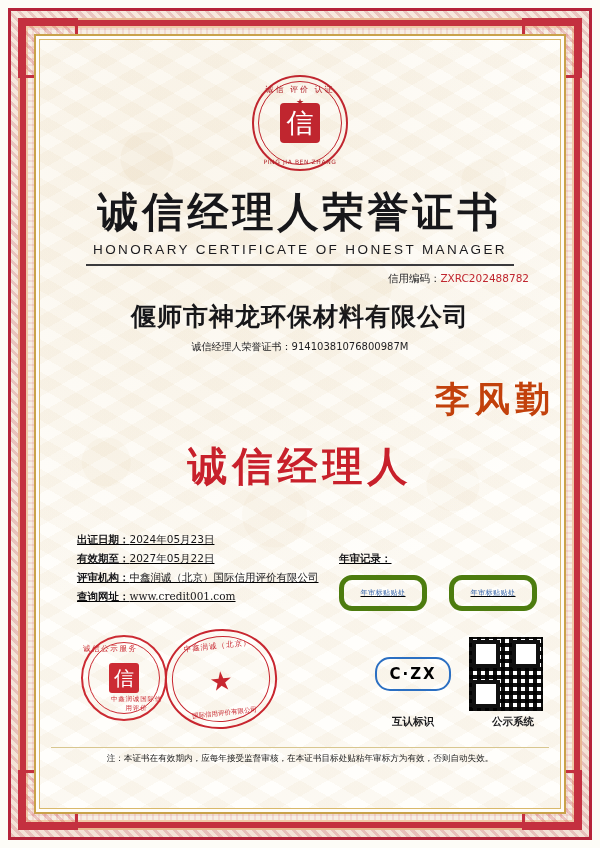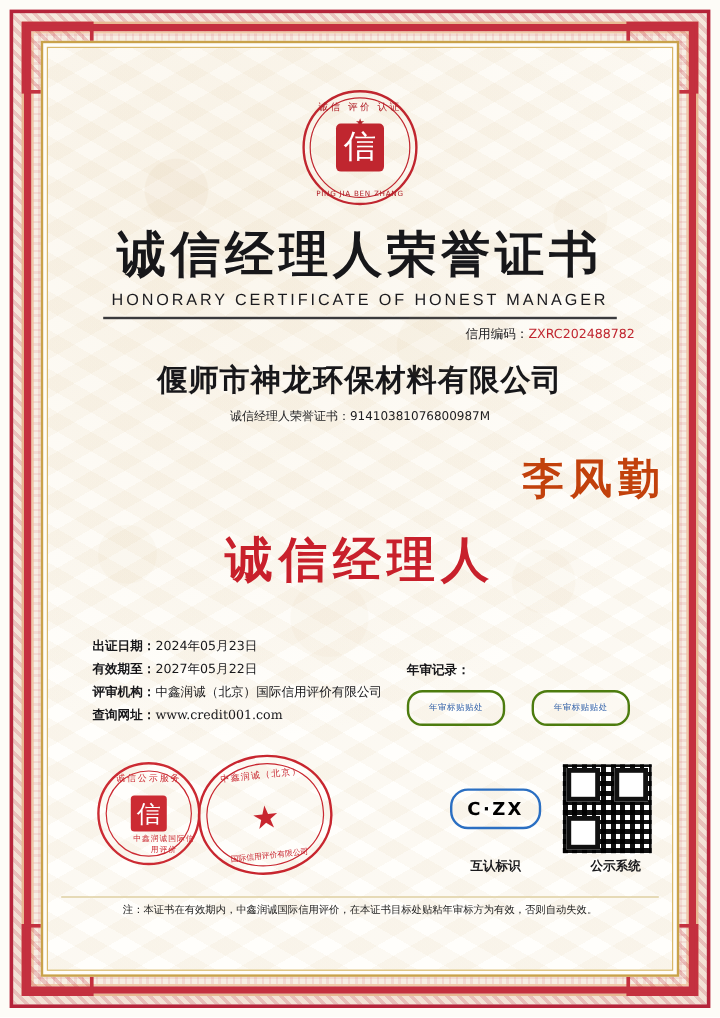--- a/index.html
+++ b/index.html
@@ -233,20 +233,21 @@
     letter-spacing: 5px;
     color: #c8202b;
   }
 
   
   .details {
     position: relative;
     margin-top: 36px;
     display: flex;
     align-items: flex-start;
+    text-decoration: underline;
   }
   .details-left {
     width: 262px;
     padding-left: 32px;
     font-size: 10.5px;
     line-height: 19px;
     color: #17171a;
     font-family: "DejaVu Sans", sans-serif;
   }
   .details-left .row { white-space: nowrap; }
@@ -261,21 +262,21 @@
   }
   .details-right .ann-label { font-weight: bold; }
   .stamp-row {
     margin-top: 9px;
     display: flex;
     gap: 22px;
   }
   .stamp-box {
     width: 78px;
     height: 26px;
-    border: 2px solid #4d7c0f;
+    border: 5px solid #4d7c0f;
     border-radius: 13px;
     color: #2f5fa8;
     font-size: 7px;
     letter-spacing: 0.5px;
     display: flex;
     align-items: center;
     justify-content: center;
     font-family: "DejaVu Sans", sans-serif;
   }
 
@@ -315,21 +316,20 @@
     border-radius: 3px;
     font-size: 20px;
     line-height: 30px;
     text-align: center;
     font-family: "DejaVu Sans", sans-serif;
   }
   .seal-red .arc {
     position: absolute;
     left: 0; right: 0;
     top: 7px;
-    text-align: center;
     font-size: 7.5px;
     letter-spacing: 1.6px;
     font-family: "DejaVu Sans", sans-serif;
   }
   .seal-red .arc-b {
     position: absolute;
     left: 0; right: 0;
     bottom: 6px;
     text-align: center;
     font-size: 6.5px;
@@ -550,16 +550,16 @@
         <div class="q tl"></div>
         <div class="q tr"></div>
         <div class="q bl"></div>
       </div>
 
       <div class="logos-caption">
         <span>互认标识</span>
         <span>公示系统</span>
       </div>
 
-      <div class="footer-note">注：本证书在有效期内，中鑫润诚国际信用评价，在本证书目标处贴粘年审标方为有效，否则自动失效。</div>
+      <div class="footer-note">注：本证书在有效期内，应每年接受监督审核，在本证书目标处贴粘年审标方为有效，否则自动失效。</div>
     </div>
   </div>
 </div>
 
 </body></html>

